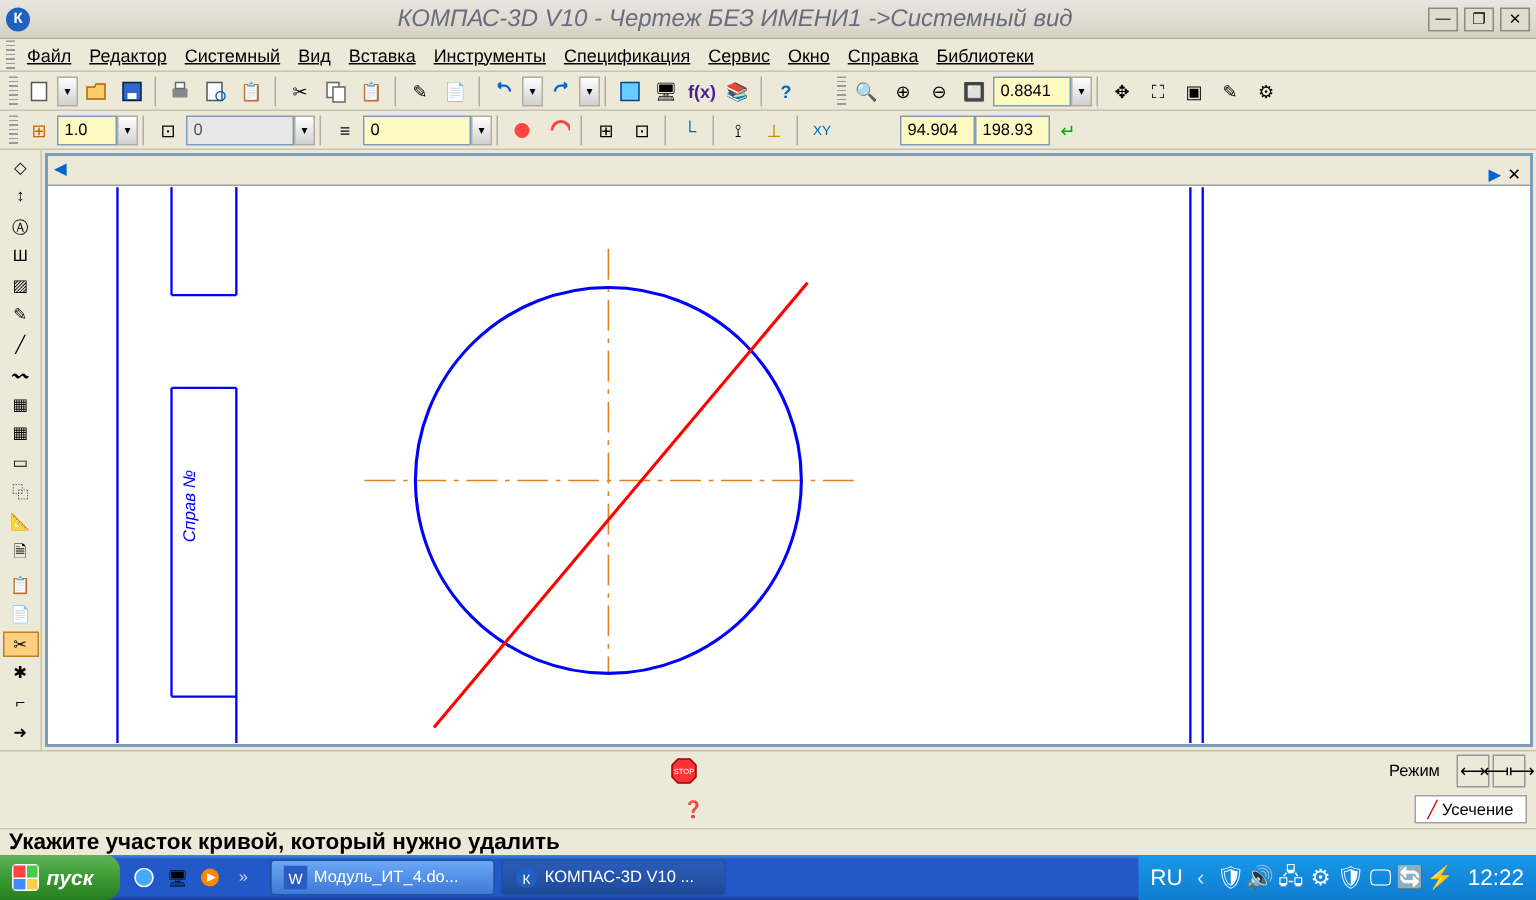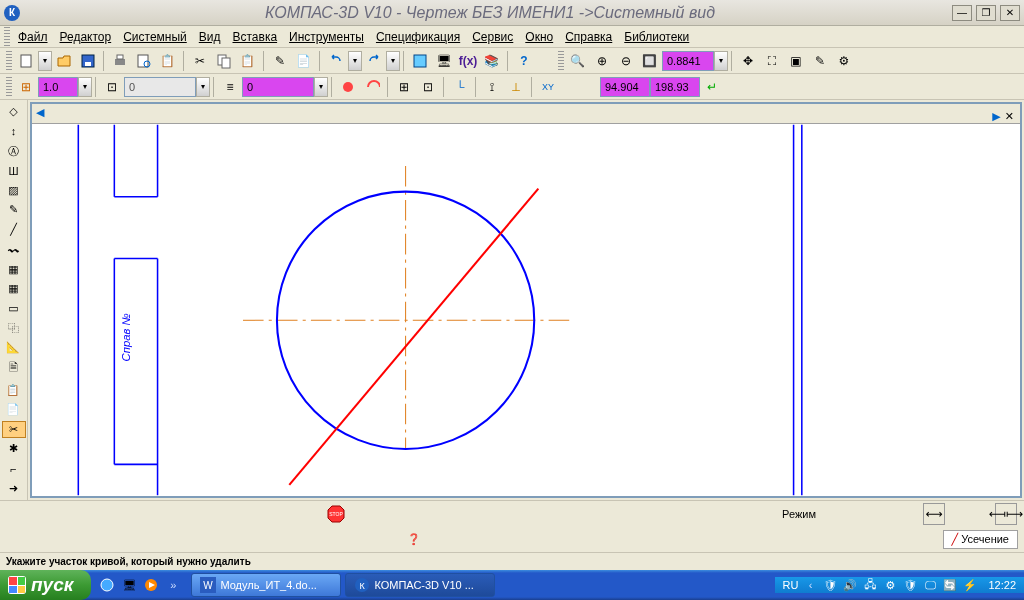--- a/index.html
+++ b/index.html
@@ -15,54 +15,54 @@
 
 .menubar { height:22px; background:#ece9d8; display:flex; align-items:center; padding:0 2px; border-bottom:1px solid #c8c4b4; }
 .menu-item { padding:0 6px; font-size:12px; color:#000; cursor:pointer; }
 .menu-item u { text-decoration:underline; }
 
 
 .toolbar-row { height:26px; background:#ece9d8; display:flex; align-items:center; padding:2px 4px; border-bottom:1px solid #c8c4b4; }
 .tb-grip { width:6px; height:20px; background:repeating-linear-gradient(#999 0 1px,transparent 1px 3px); margin:0 2px; }
 .tb-btn { width:22px; height:22px; border:1px solid transparent; display:flex; align-items:center; justify-content:center; margin:0 1px; cursor:pointer; font-size:12px; }
 .tb-sep { width:2px; height:20px; border-left:1px solid #b0aea0; margin:0 3px; }
-.tb-input { height:20px; border:1px solid #7f9db9; background:#d946ef; padding:0 4px; font-size:11px; }
+.tb-input { height:20px; border:1px solid #7f9db9; background:#fef9c3; padding:0 4px; font-size:11px; }
 .tb-dd { width:14px; height:20px; border:1px solid #b0aea0; background:linear-gradient(#fff,#d0d0d0); display:flex; align-items:center; justify-content:center; font-size:8px; cursor:pointer; }
 
 
 .workarea { display:flex; height:calc(600px - 26px - 22px - 26px - 26px - 52px - 18px - 30px); }
 .left-tools { width:28px; background:#ece9d8; border-right:1px solid #c8c4b4; display:flex; flex-direction:column; padding:2px 0; }
 .lt-btn { width:24px; height:22px; margin:1px auto; border:1px solid transparent; display:flex; align-items:center; justify-content:center; font-size:11px; cursor:pointer; }
 .lt-active { background:#ffd080; border:1px solid #c08020; }
 
 .canvas-wrap { flex:1; display:flex; flex-direction:column; border:2px solid #7f9db9; background:#fff; margin:2px; }
 .doc-tabs { height:20px; display:flex; align-items:flex-end; background:#ece9d8; border-bottom:1px solid #a0a0a0; padding-left:20px; }
 .doc-tab { background:#fff; border:1px solid #a0a0a0; border-bottom:none; padding:2px 10px; font-size:11px; font-weight:bold; }
 .doc-tabs-nav { position:absolute; right:6px; display:flex; gap:4px; }
 .canvas-body { flex:1; display:flex; }
 .canvas { flex:1; background:#fff; position:relative; }
 
 
 .prop-panel { height:52px; background:#ece9d8; border-top:1px solid #c8c4b4; display:flex; flex-direction:column; }
-.prop-row { height:26px; display:flex; align-items:center; padding:0 6px;gap:48px; }
+.prop-row { height:26px; display:flex; align-items:center; padding:0 6px; }
 .prop-tab { background:#fff; border:1px solid #a0a0a0; padding:2px 8px; font-size:11px; margin-left:4px; }
 
 
-.statusbar { height:18px; background:#ece9d8; border-top:1px solid #c8c4b4; display:flex; align-items:center; padding:0 6px; font-size:10px; font-weight:bold; }
+.statusbar { height:18px; background:#ece9d8; border-top:1px solid #c8c4b4; display:flex; align-items:center; padding:0 6px; font-size:15px; font-weight:bold; }
 
 
 .taskbar { height:30px; background:linear-gradient(#3c8cde,#2358c8 10%,#2358c8 90%,#1a3f8f); display:flex; align-items:center; }
-.start-btn { height:30px; background:linear-gradient(#5fb35a,#3c9a33 50%,#267f1f); color:#fff; font-weight:bold; font-style:italic; padding:0 18px 0 8px; display:flex; align-items:center; font-size:19px; border-radius:0 10px 10px 0; cursor:pointer; }
+.start-btn { height:30px; background:linear-gradient(#5fb35a,#3c9a33 50%,#267f1f); color:#fff; font-weight:bold; font-style:italic; padding:0 18px 0 8px; display:flex; align-items:center; font-size:14px; border-radius:0 10px 10px 0; cursor:pointer; }
 .start-btn .logo { width:18px; height:18px; background:#fff; border-radius:3px; margin-right:5px; display:grid; grid-template:1fr 1fr/1fr 1fr; gap:1px; padding:1px; }
 .start-btn .logo span:nth-child(1){background:#f44;} .start-btn .logo span:nth-child(2){background:#4c4;} .start-btn .logo span:nth-child(3){background:#48f;} .start-btn .logo span:nth-child(4){background:#fc4;}
 .ql { display:flex; gap:2px; margin:0 6px; }
 .ql-btn { width:20px; height:20px; display:flex; align-items:center; justify-content:center; cursor:pointer; }
 .task-btn { height:24px; background:linear-gradient(#6aa8f5,#3e78d8); border:1px solid #2050a0; border-radius:3px; color:#fff; padding:0 8px; display:flex; align-items:center; margin:0 2px; font-size:11px; cursor:pointer; min-width:150px; }
 .task-btn.active { background:linear-gradient(#2a5cb8,#1e4a9a); }
-.tray { margin-left:auto; background:linear-gradient(#1898e8,#0f7cd0); height:16px; display:flex; align-items:center; padding:0 8px; gap:4px; color:#fff; font-size:11px; }
+.tray { margin-left:auto; background:linear-gradient(#1898e8,#0f7cd0); height:30px; display:flex; align-items:center; padding:0 8px; gap:4px; color:#fff; font-size:15px; }
 .tray-ico { width:16px; height:16px; display:flex; align-items:center; justify-content:center; }
 
 svg { display:block; }
 </style>
 </head>
 <body>
 
 <div class="titlebar">
   <div class="app-icon">К</div>
   <div class="title-text">КОМПАС-3D V10 - Чертеж БЕЗ ИМЕНИ1 -&gt;Системный вид</div>

